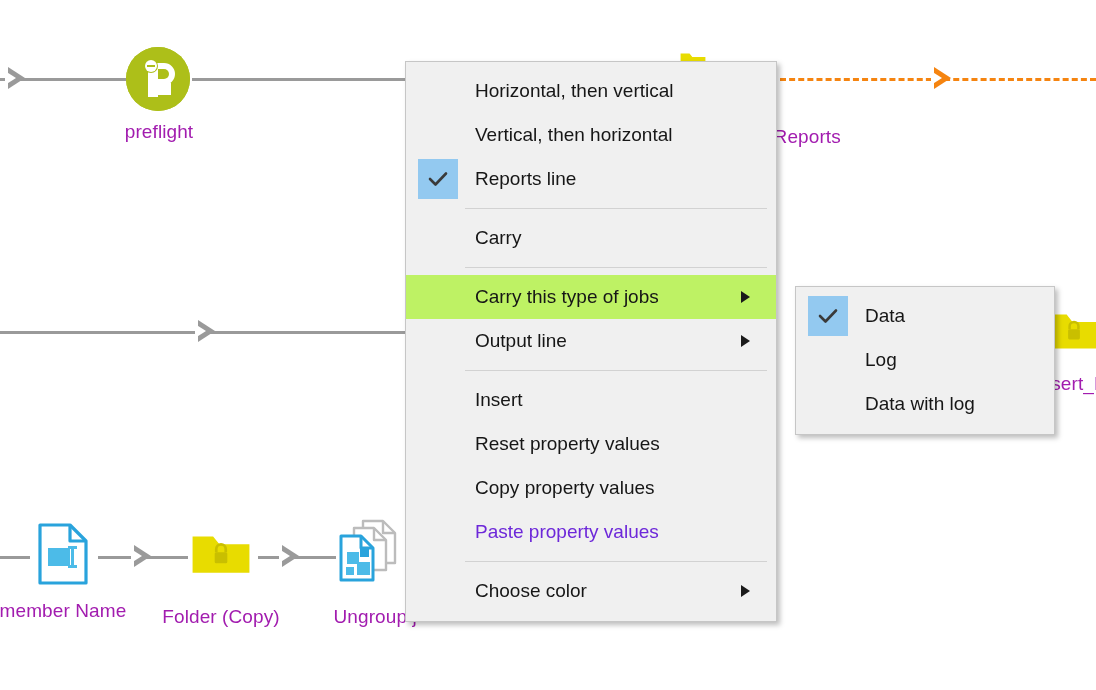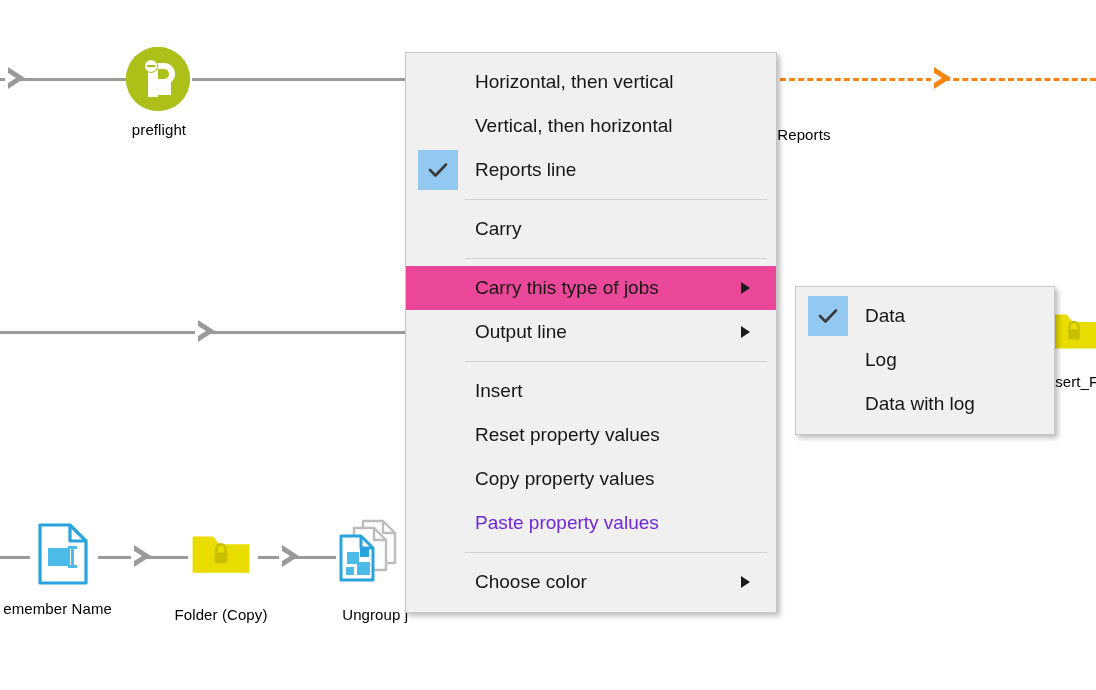--- a/index.html
+++ b/index.html
@@ -26,38 +26,38 @@
   .arrow-o{position:absolute;width:0;height:0;
     border-top:11px solid transparent;border-bottom:11px solid transparent;
     border-left:17px solid #f58410;}
   .arrow-o::after{content:"";position:absolute;left:-20px;top:-7px;width:0;height:0;
     border-top:7px solid transparent;border-bottom:7px solid transparent;
     border-left:11px solid #ffffff;}
 
   .node{position:absolute;text-align:center;}
   .node .lbl{
     position:absolute;left:50%;transform:translateX(-50%);
-    white-space:nowrap;font-size:15px;color:#000000;letter-spacing:.1px;
+    white-space:nowrap;font-size:19px;color:#a21caf;letter-spacing:.1px;
   }
 
   
   .pf-circle{width:64px;height:64px;border-radius:50%;background:#adbf19;
     position:relative;}
 
   
   .menu{
     position:absolute;background:#f0f0f0;border:1px solid #c6c6c6;
     box-shadow:3px 3px 5px rgba(0,0,0,.26);
     font-size:19px;color:#161616;
   }
   .mi{
     position:relative;display:flex;align-items:center;height:44px;
     padding:0 0 0 69px;white-space:nowrap;cursor:default;
   }
-  .mi.hl{background:#ec4899;}
+  .mi.hl{background:#bef264;}
   .mi.dis{color:#6d28d9;}
   .mi .chk{
     position:absolute;left:12px;top:2px;width:40px;height:40px;
     background:#93c9f0;display:flex;align-items:center;justify-content:center;
   }
   .mi .chk svg{display:block;}
   .mi .sub{position:absolute;right:26px;top:50%;transform:translateY(-50%);
     width:0;height:0;border-top:6px solid transparent;border-bottom:6px solid transparent;
     border-left:9px solid #1a1a1a;}
   .sep{height:1px;background:#d2d2d2;margin:7px 9px 7px 59px;}
@@ -157,21 +157,21 @@
       <rect x="10" y="34" width="12" height="12" fill="#4cbbe8"></rect>
       <rect x="23" y="30" width="9" height="9" fill="#29a3dc"></rect>
       <rect x="9" y="49" width="8" height="8" fill="#4cbbe8"></rect>
       <rect x="20" y="44" width="13" height="13" fill="#4cbbe8"></rect>
     </svg>
     <div class="lbl" style="top:88px;left:56%;">Ungroup j</div>
   </div>
 
 </div>
 
-<div class="menu" style="left:405px;top:52px;width:370px;padding:7px 0 8px 0;">
+<div class="menu" style="left:405px;top:61px;width:370px;padding:7px 0 8px 0;">
 
   <div class="mi">
     <span>Horizontal, then vertical</span>
   </div>
 
   <div class="mi">
     <span>Vertical, then horizontal</span>
   </div>
 
   <div class="mi">

